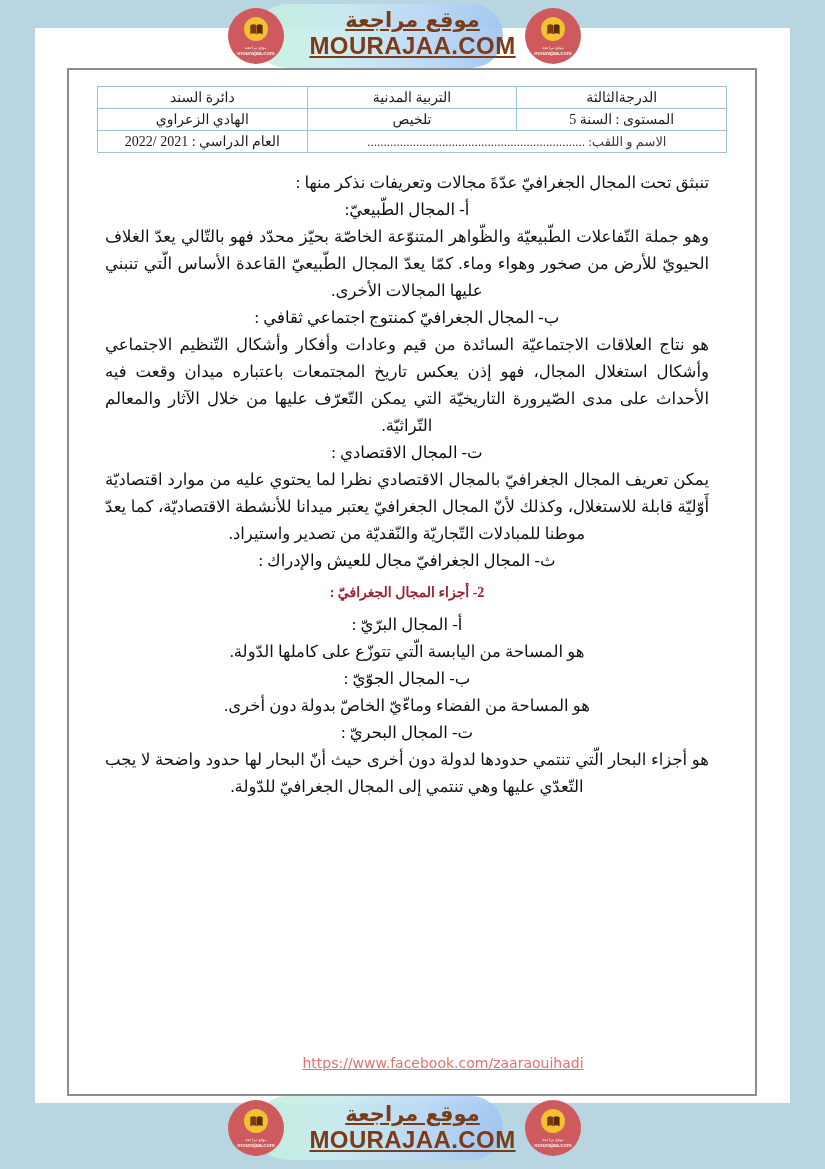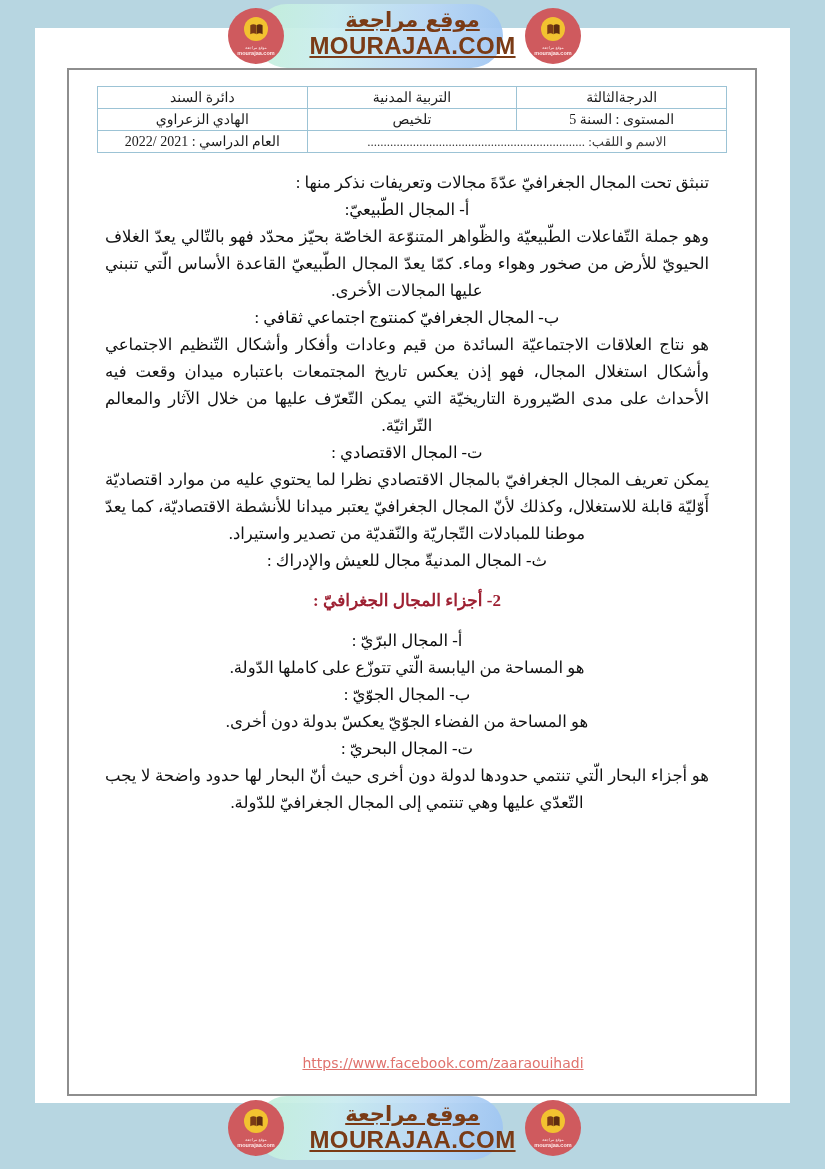--- a/index.html
+++ b/index.html
@@ -198,25 +198,25 @@
     font-family: "Liberation Serif", "DejaVu Serif", serif;
     font-size: 16.5px;
     line-height: 27px;
     font-weight: normal;
     color: #0b0b0b;
     margin: 0;
     text-align: center;
   }
   .head-red {
     font-family: "Liberation Serif", "DejaVu Serif", serif;
-    font-size: 17px;
+    font-size: 14px;
     line-height: 29px;
     font-weight: bold;
     color: #9e2133;
-    margin: 12px;
+    margin: 4px;
     text-align: center;
   }
 
   
   .fb-link {
     position: absolute;
     left: 0;
     width: 748px;
     top: 985px;
     text-align: center;
@@ -261,29 +261,29 @@
 
     <p class="head-b">أ- المجال الطّبيعيّ:</p>
     <p class="para">وهو جملة التّفاعلات الطّبيعيّة والظّواهر المتنوّعة الخاصّة بحيّز محدّد فهو بالتّالي يعدّ الغلاف الحيويّ للأرض من صخور وهواء وماء. كمّا يعدّ المجال الطّبيعيّ القاعدة الأساس الّتي تنبني عليها المجالات الأخرى.</p>
 
     <p class="head-b">ب- المجال الجغرافيّ كمنتوج اجتماعي ثقافي :</p>
     <p class="para">هو نتاج العلاقات الاجتماعيّة السائدة من قيم وعادات وأفكار وأشكال التّنظيم الاجتماعي وأشكال استغلال المجال، فهو إذن يعكس تاريخ المجتمعات باعتباره ميدان وقعت فيه الأحداث على مدى الصّيرورة التاريخيّة التي يمكن التّعرّف عليها من خلال الآثار والمعالم التّراثيّة.</p>
 
     <p class="head-b">ت- المجال الاقتصادي :</p>
     <p class="para">يمكن تعريف المجال الجغرافيّ بالمجال الاقتصادي نظرا لما يحتوي عليه من موارد اقتصاديّة أَوّليّة قابلة للاستغلال، وكذلك لأنّ المجال الجغرافيّ يعتبر ميدانا للأنشطة الاقتصاديّة، كما يعدّ موطنا للمبادلات التّجاريّة والنّقديّة من تصدير واستيراد.</p>
 
-    <p class="head-b">ث- المجال المدنيةّ مجال للعيش والإدراك :</p>
+    <p class="head-b">ث- المجال الجغرافيّ مجال للعيش والإدراك :</p>
 
     <p class="head-red">2- أجزاء المجال الجغرافيّ :</p>
 
     <p class="head-b">أ- المجال البرّيّ :</p>
     <p class="para">هو المساحة من اليابسة الّتي تتوزّع على كاملها الدّولة.</p>
 
     <p class="head-b">ب- المجال الجوّيّ :</p>
-    <p class="para">هو المساحة من الفضاء الجوّيّ يعكسّ بدولة دون أخرى.</p>
+    <p class="para">هو المساحة من الفضاء وماءّيّ الخاصّ بدولة دون أخرى.</p>
 
     <p class="head-b">ت- المجال البحريّ :</p>
     <p class="para">هو أجزاء البحار الّتي تنتمي حدودها لدولة دون أخرى حيث أنّ البحار لها حدود واضحة لا يجب التّعدّي عليها وهي تنتمي إلى المجال الجغرافيّ للدّولة.</p>
 
   </div>
 
   <a class="fb-link" href="#">https://www.facebook.com/zaaraouihadi</a>
 
 </div>
 

